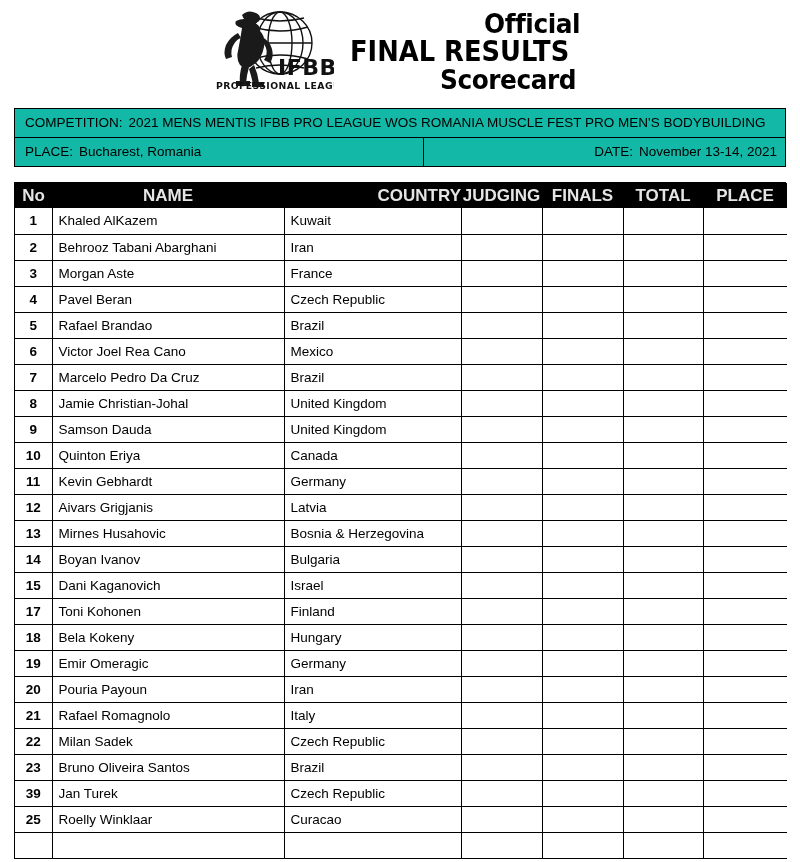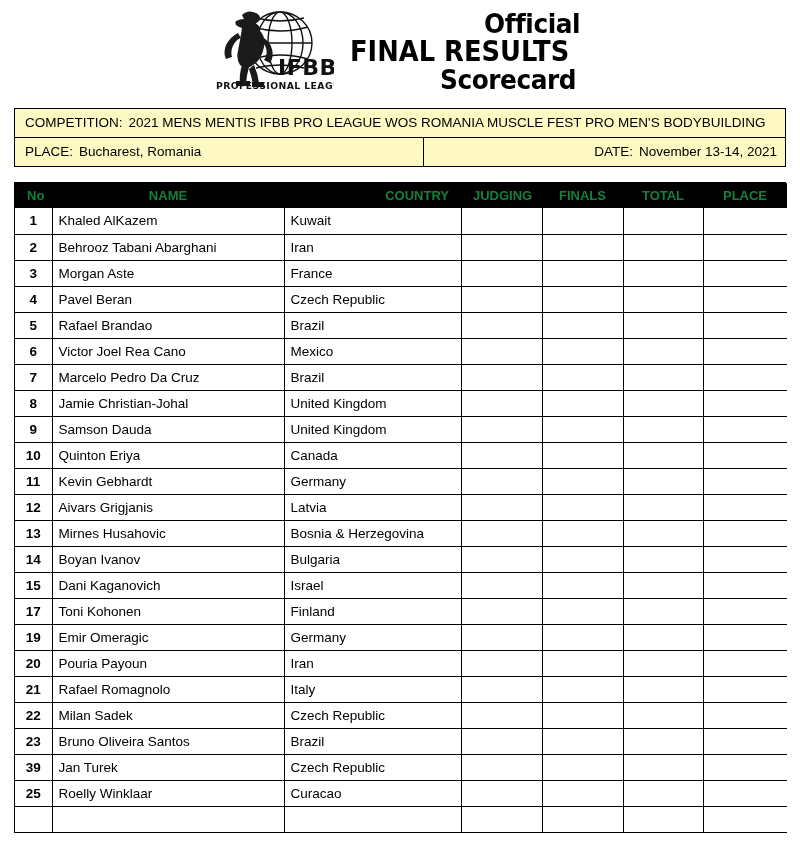--- a/index.html
+++ b/index.html
@@ -48,21 +48,21 @@
     transform: scaleX(0.92);
     transform-origin: left center;
     white-space: nowrap;
   }
   .title-line.l2 { font-size: 28px; letter-spacing: 0px; }
 
   
   .info-box {
     margin: 8px 14px 0 14px;
     border: 1px solid #000;
-    background: #fef9c3;
+    background: #14b8a6;
   }
   .info-row {
     display: flex;
     border-bottom: 1px solid #000;
   }
   .info-row:last-child { border-bottom: none; }
   .info-cell {
     padding: 6px 8px 7px 10px;
     font-size: 13.5px;
     white-space: nowrap;
@@ -85,25 +85,25 @@
     border-right: 1px solid #000;
     border-top: 1px solid #000;
   }
   table.scorecard {
     width: 100%;
     border-collapse: collapse;
     table-layout: fixed;
   }
   table.scorecard thead th {
     background: #000000;
-    color: #15803d;
-    font-size: 13px;
+    color: #e5e5e5;
+    font-size: 17px;
     font-weight: bold;
     height: 25px;
-    padding: 0 12px;
+    padding: 0 0;
     text-align: center;
     border: none;
   }
   table.scorecard thead th.col-no { text-align: center; }
   table.scorecard thead th.col-name { text-align: center; }
   table.scorecard thead th.col-country { text-align: right; }
 
   table.scorecard tbody td {
     height: 26px;
     font-size: 13.5px;
@@ -355,20 +355,29 @@
         <tr>
           <td class="cell-no">17</td>
           <td class="cell-name">Toni Kohonen</td>
           <td class="cell-country">Finland</td>
           <td class="cell-score"></td>
           <td class="cell-score"></td>
           <td class="cell-score"></td>
           <td class="cell-score"></td>
         </tr>
         <tr>
+          <td class="cell-no">18</td>
+          <td class="cell-name">Bela Kokeny</td>
+          <td class="cell-country">Hungary</td>
+          <td class="cell-score"></td>
+          <td class="cell-score"></td>
+          <td class="cell-score"></td>
+          <td class="cell-score"></td>
+        </tr>
+        <tr>
           <td class="cell-no">19</td>
           <td class="cell-name">Emir Omeragic</td>
           <td class="cell-country">Germany</td>
           <td class="cell-score"></td>
           <td class="cell-score"></td>
           <td class="cell-score"></td>
           <td class="cell-score"></td>
         </tr>
         <tr>
           <td class="cell-no">20</td>

